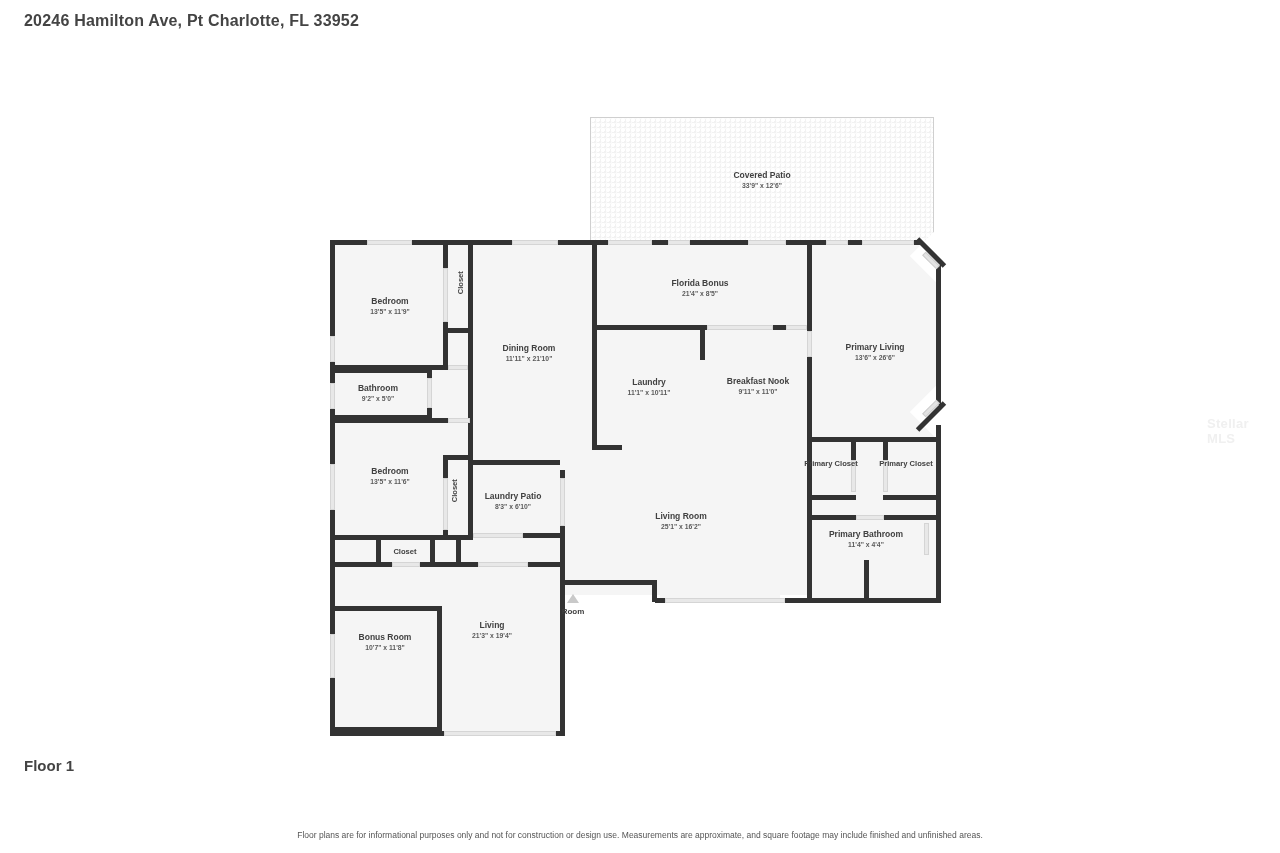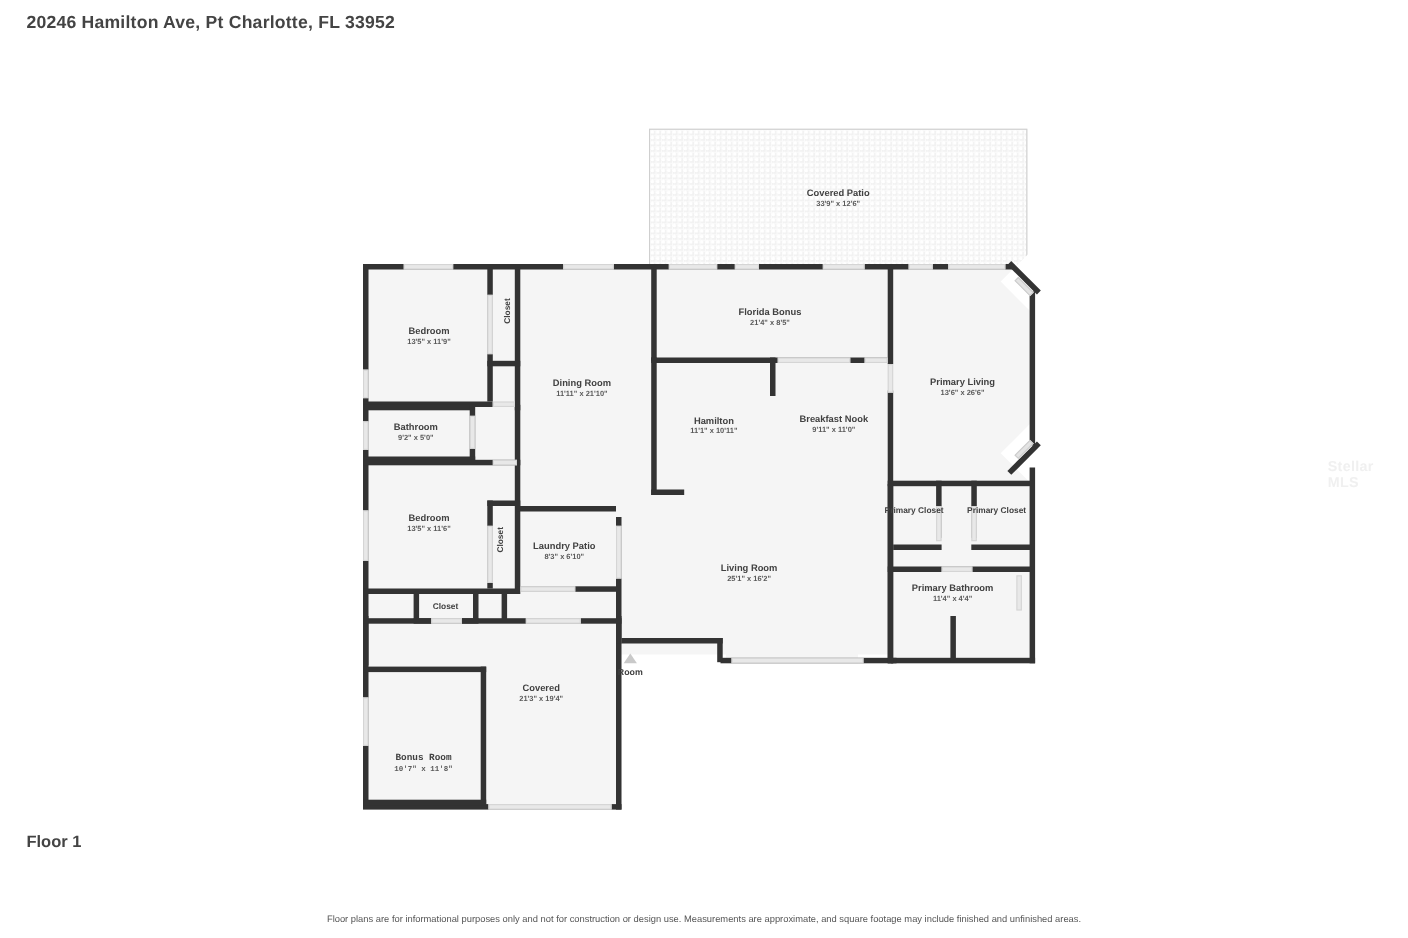--- a/index.html
+++ b/index.html
@@ -225,21 +225,21 @@
     <span>Primary Living</span>
     <span class="dim">13'6" x 26'6"</span>
   </div>
 
   <div class="label" style="left:333px;top:383px;width:90px;">
     <span>Bathroom</span>
     <span class="dim">9'2" x 5'0"</span>
   </div>
 
   <div class="label" style="left:604px;top:377px;width:90px;">
-    <span>Hamilton</span>
+    <span>Laundry</span>
     <span class="dim">11'1" x 10'11"</span>
   </div>
 
   <div class="label" style="left:712px;top:376px;width:92px;">
     <span>Breakfast Nook</span>
     <span class="dim">9'11" x 11'0"</span>
   </div>
 
   <div class="label" style="left:345px;top:466px;width:90px;">
     <span>Bedroom</span>
@@ -271,25 +271,25 @@
   <div class="label" style="left:816px;top:529px;width:100px;">
     <span>Primary Bathroom</span>
     <span class="dim">11'4" x 4'4"</span>
   </div>
 
   <div class="label small" style="left:377px;top:547px;width:56px;">
     <span>Closet</span>
   </div>
 
   <div class="label" style="left:447px;top:620px;width:90px;">
-    <span>Covered</span>
+    <span>Living</span>
     <span class="dim">21'3" x 19'4"</span>
   </div>
 
-  <div class="label" style="left:340px;top:684px;width:90px;font-family:Liberation Mono, monospace;">
+  <div class="label" style="left:340px;top:632px;width:90px;">
     <span>Bonus Room</span>
     <span class="dim">10'7" x 11'8"</span>
   </div>
 
   <div id="entry-marker">
     <div class="tri"></div>
     <div class="etxt">Room</div>
   </div>
 
 </div>

